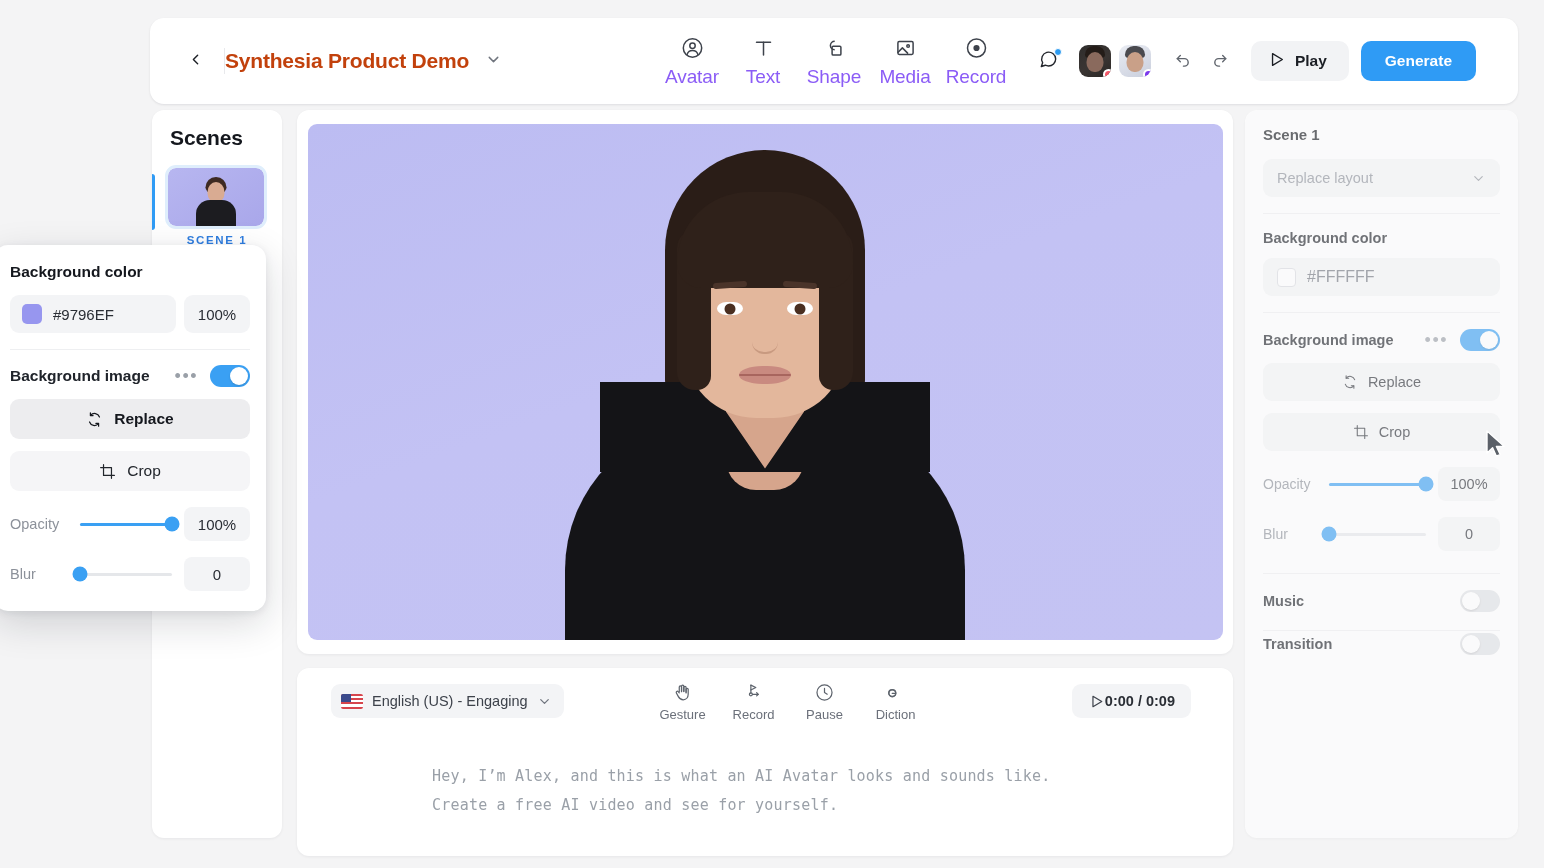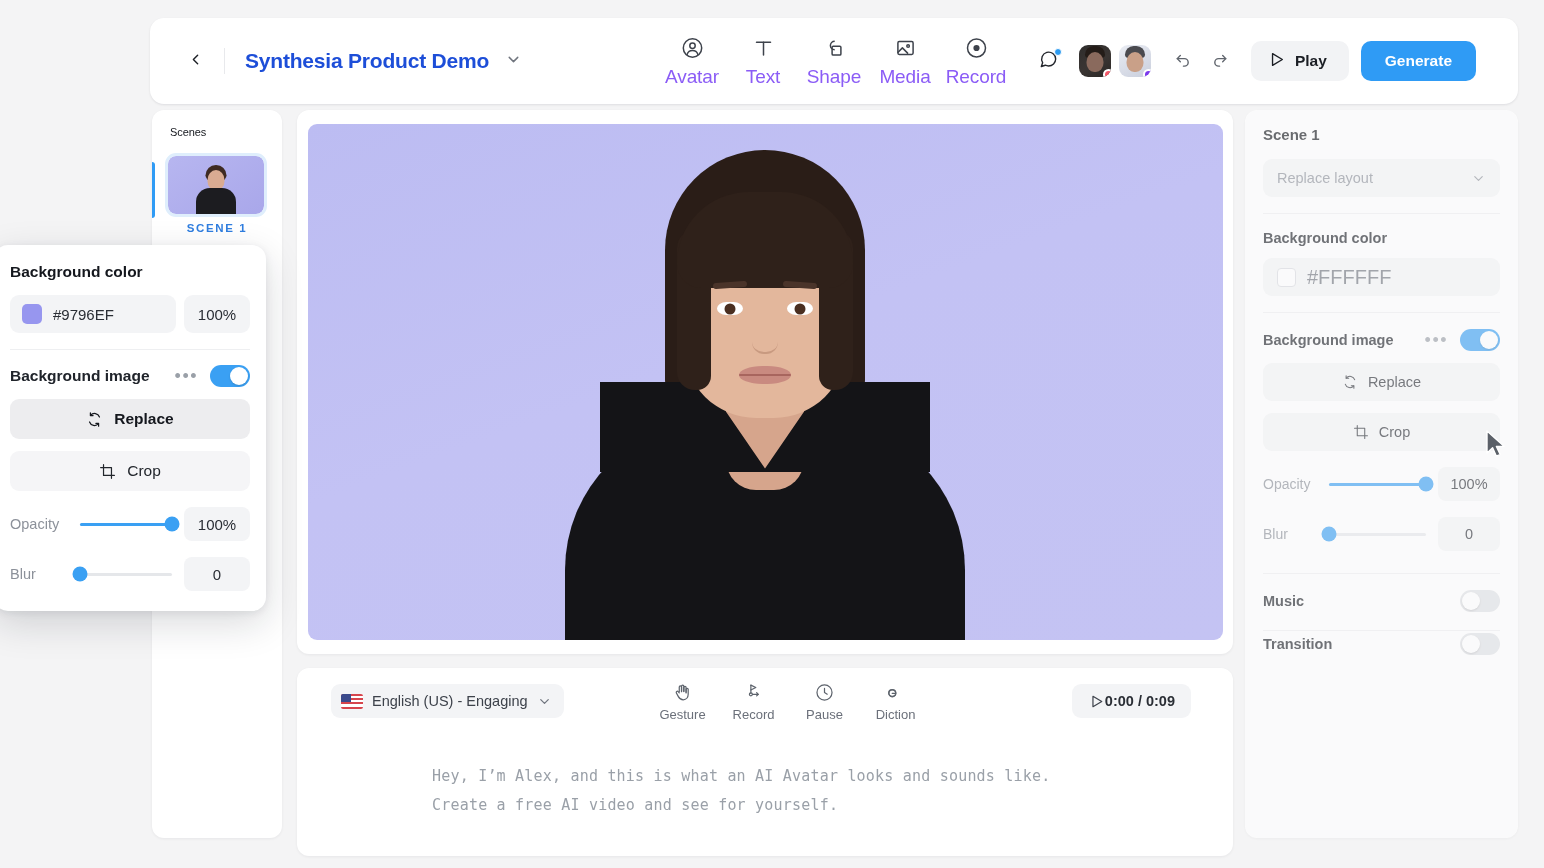--- a/index.html
+++ b/index.html
@@ -19,21 +19,21 @@
     box-shadow: 0 1px 3px rgba(16,24,40,.06), 0 1px 2px rgba(16,24,40,.04);
     display: flex; align-items: center;
   }
   .back-btn {
     width: 34px; height: 34px; margin-left: 28px;
     display: flex; align-items: center; justify-content: center;
     border-radius: 8px; cursor: pointer; color: #1d2127;
   }
   .hdr-divider { width: 1px; height: 26px; background: #e8e9ec; margin-left: 12px; }
   .proj-title {
-    margin-left: 20px; font-size: 21px; font-weight: 700; color: #1d4ed8;
+    font-size: 21px; font-weight: 700; color: #c2410c;
     letter-spacing: -.2px; white-space: nowrap;
   }
   .title-caret { margin-left: 16px; color: #70757e; display: flex; align-items: center; cursor: pointer; }
 
   .tools { position: absolute; left: 50%; transform: translateX(-50%); display: flex; gap: 0; }
   .tool {
     width: 71px; display: flex; flex-direction: column; align-items: center;
     gap: 5px; cursor: pointer; padding: 4px 0;
   }
   .tool .glyph { height: 26px; display: flex; align-items: center; justify-content: center; color: #3d424b; }
@@ -83,21 +83,21 @@
     font-family: "Liberation Sans", sans-serif;
   }
 
   
   .scenes-card {
     position: absolute; left: 152px; top: 110px; width: 130px; height: 728px;
     background: #fff; border-radius: 12px;
     box-shadow: 0 1px 3px rgba(16,24,40,.06);
     padding: 16px 0 0 0;
   }
-  .scenes-title { font-size: 11px; font-weight: 400; color: #14171d; padding-left: 18px; letter-spacing: -.1px;}
+  .scenes-title { font-size: 21px; font-weight: 700; color: #14171d; padding-left: 18px; letter-spacing: -.1px;}
   .scene-item { margin-top: 18px; position: relative; padding: 0 16px; cursor: pointer; }
   .scene-rail {
     position: absolute; left: 0px; top: 6px; width: 3px; height: 56px;
     background: #2f9bf5; border-radius: 0 3px 3px 0;
   }
   .scene-thumb {
     width: 96px; height: 58px; border-radius: 8px; overflow: hidden; position: relative;
     background: linear-gradient(145deg,#b7b6f0,#a9a7ea);
     outline: 3px solid #dfeefc; outline-offset: 0px;
   }
@@ -232,21 +232,21 @@
     display: flex; align-items: center; justify-content: space-between;
     padding: 0 14px; font-size: 14.5px; color: #8c919a; cursor: pointer;
   }
   .rp-sep { height: 1px; background: #eeeff1; margin: 16px 0 0; }
   .rp-label { font-size: 14.5px; font-weight: 700; color: #20242b; margin-top: 16px; }
   .rp-colorfield {
     margin-top: 12px; height: 38px; background: #f3f4f6; border-radius: 9px;
     display: flex; align-items: center; padding: 0 14px; gap: 11px; cursor: pointer;
   }
   .swatch-sm { width: 19px; height: 19px; border-radius: 4px; border: 1px solid #d8dadf; background: #fff; flex: none; }
-  .rp-colorval { font-size: 20px; color: #70757e; }
+  .rp-colorval { font-size: 16px; color: #70757e; }
   .rp-row { display: flex; align-items: center; justify-content: space-between; margin-top: 16px; }
   .dots { color: #9aa0a8; font-size: 18px; letter-spacing: 1.5px; line-height: 10px; cursor: pointer; }
   .toggle { width: 40px; height: 22px; border-radius: 11px; background: #dfe1e5; position: relative; cursor: pointer; flex: none; }
   .toggle.on { background: #3aa0f3; }
   .toggle .knob { position: absolute; top: 2px; left: 2px; width: 18px; height: 18px; border-radius: 50%; background: #fff; box-shadow: 0 1px 2px rgba(0,0,0,.15); }
   .toggle.on .knob { left: 20px; }
   .rp-btn {
     margin-top: 12px; height: 38px; background: #f3f4f6; border-radius: 9px;
     display: flex; align-items: center; justify-content: center; gap: 10px;
     font-size: 14.5px; color: #2a2e35; cursor: pointer; border: none; width: 100%;

